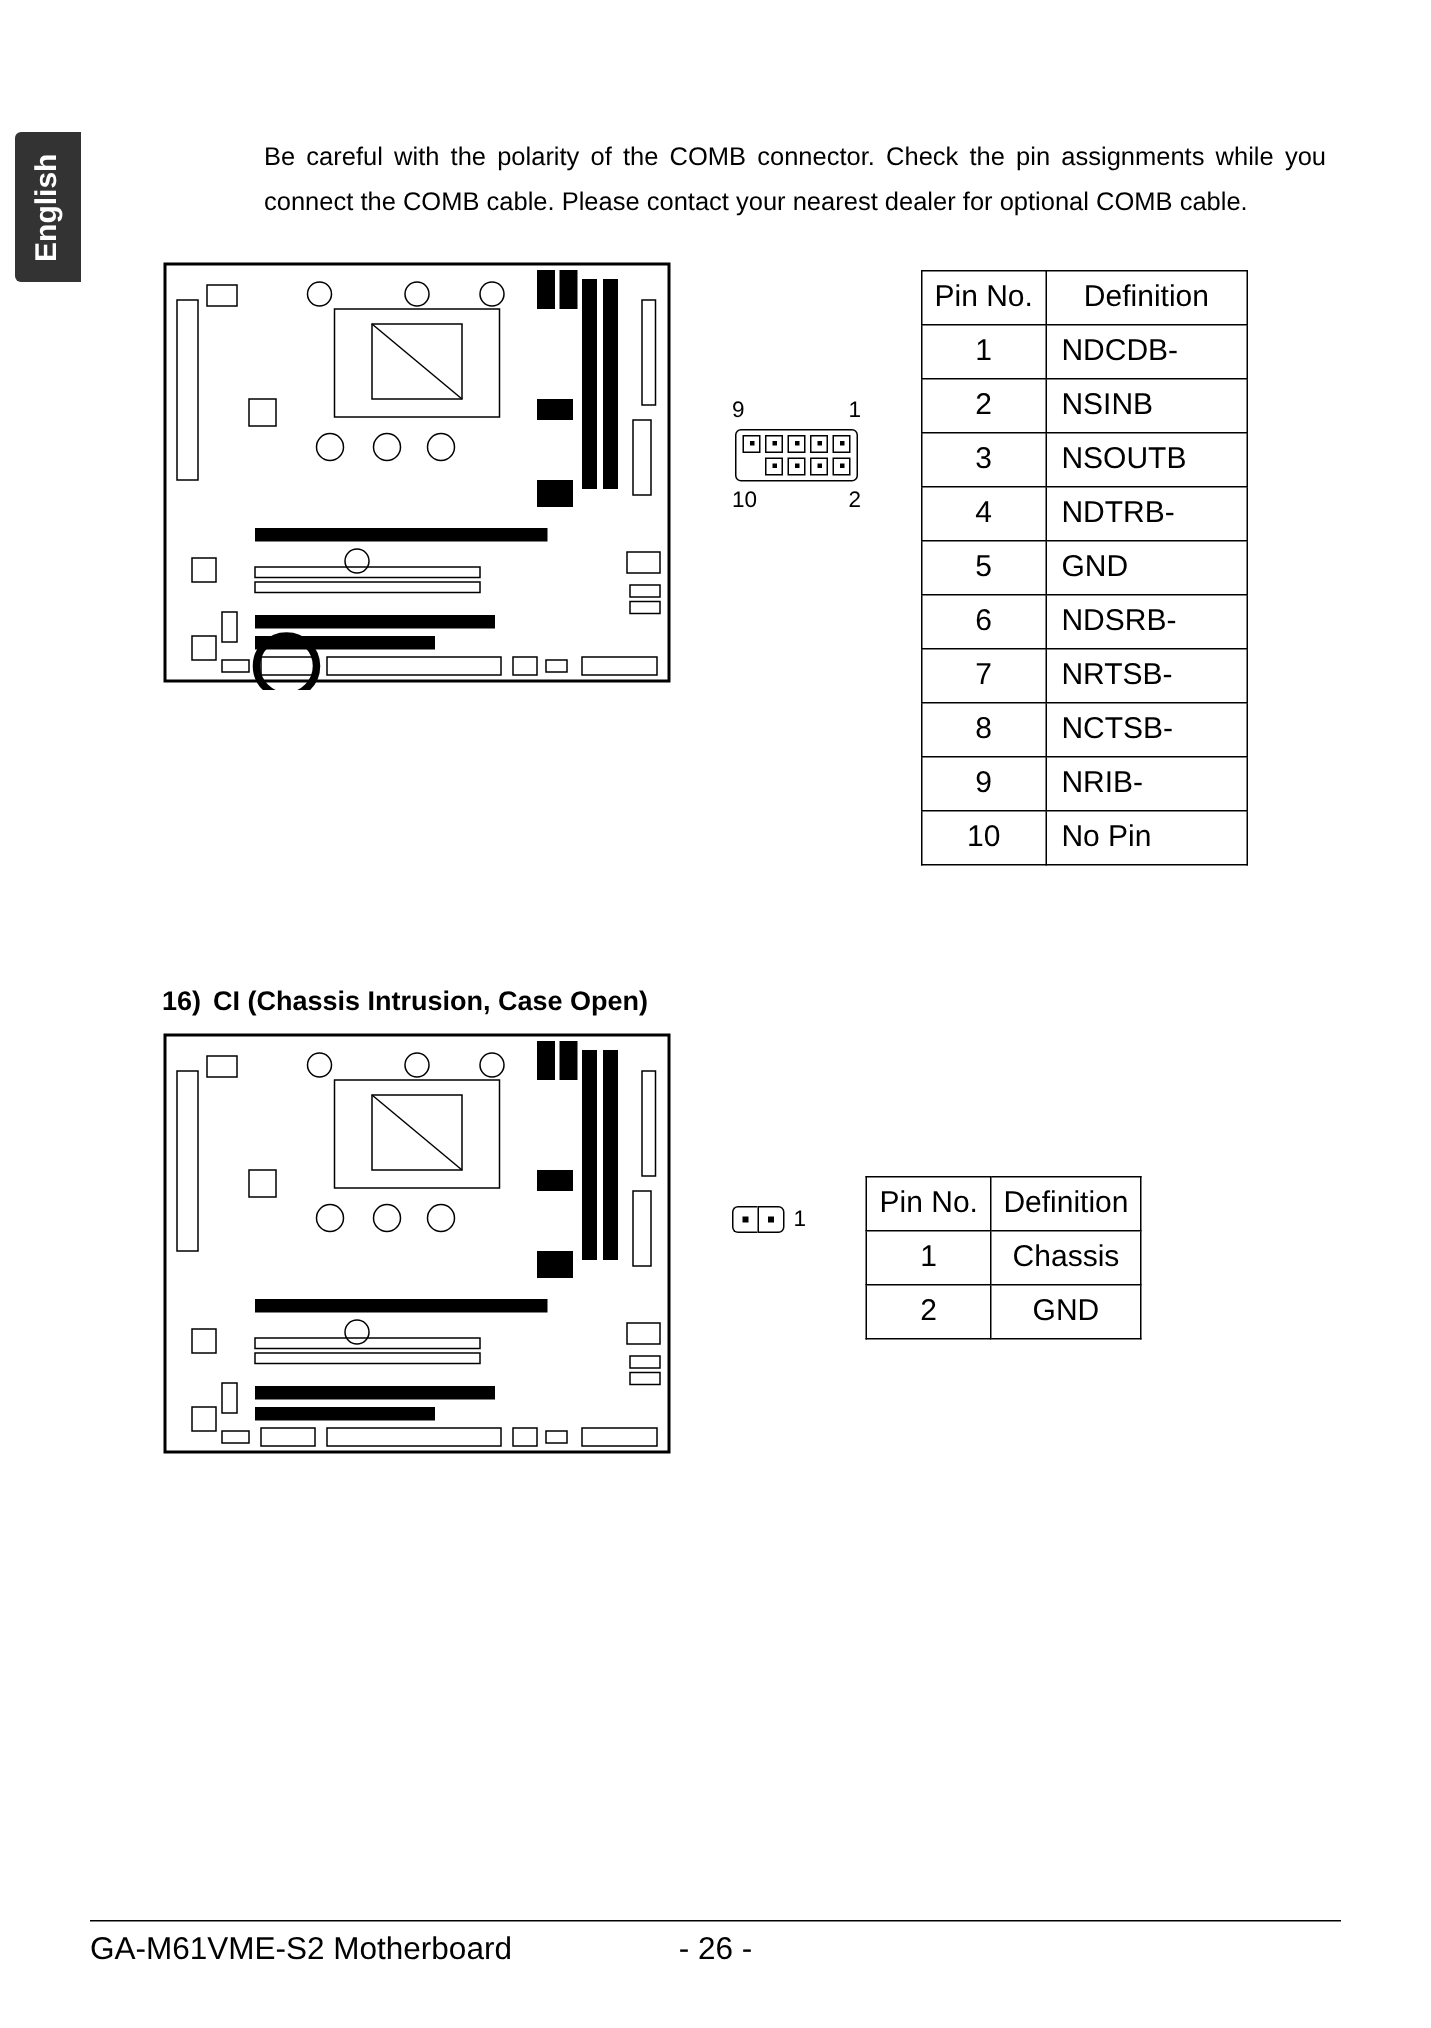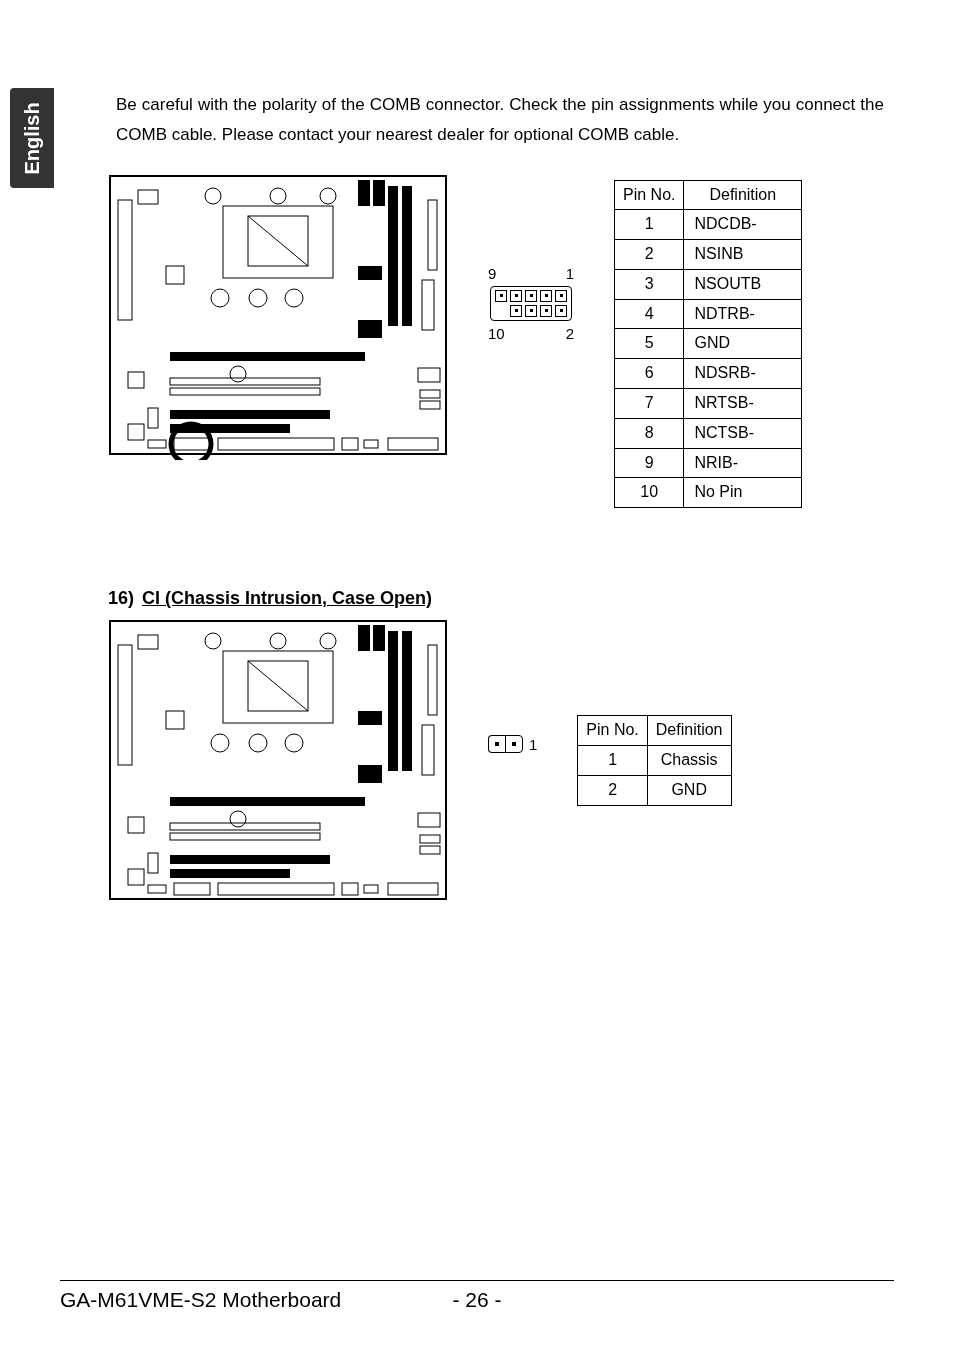--- a/index.html
+++ b/index.html
@@ -41,21 +41,21 @@
     margin-left: 48px;
     margin-bottom: 6px;
   }
   .section-title .num {
     display: inline-block;
     width: 34px;
   }
   .section-desc {
     font-size: 17px;
     line-height: 1.75;
-    margin-left: 56px;
+    margin-left: 116px;
     margin-right: 10px;
     text-align: justify;
     margin-bottom: 20px;
   }
   .content-row {
     display: flex;
     align-items: flex-start;
     margin-left: 48px;
     gap: 40px;
     margin-bottom: 80px;
@@ -107,21 +107,21 @@
   }
   .pin-dot::before {
     content: "";
     width: 3px;
     height: 3px;
     background: #000;
     display: block;
   }
   .pin-table {
     border-collapse: collapse;
-    font-size: 16px;
+    font-size: 20px;
     margin-top: 10px;
   }
   .pin-table th, .pin-table td {
     border: 1px solid #000;
     padding: 2px 8px;
     text-align: center;
     line-height: 1.55;
   }
   .pin-table th {
     font-weight: normal;
@@ -337,21 +337,21 @@
             <td class="def">NRIB-</td>
           </tr>
       <tr>
             <td>10</td>
             <td class="def">No Pin</td>
           </tr>
     </tbody>
       </table>
   </div>
 
-  <div class="section-title" style="margin-top:40px;text-decoration:underline;">
+  <div class="section-title" style="margin-top:40px;">
     <span class="num">16)</span><span>CI (Chassis Intrusion, Case Open)</span>
   </div>
 
   <div class="content-row" style="margin-bottom:0;">
     <div class="mobo-wrap">
       <svg viewBox="0 0 340 290" width="340" height="290">
         <rect x="2" y="6" width="336" height="278" fill="none" stroke="#000" stroke-width="2"></rect>
         <rect x="30" y="20" width="20" height="14" fill="none" stroke="#000"></rect>
         <circle cx="105" cy="26" r="8" fill="none" stroke="#000"></circle>
         <circle cx="170" cy="26" r="8" fill="none" stroke="#000"></circle>

